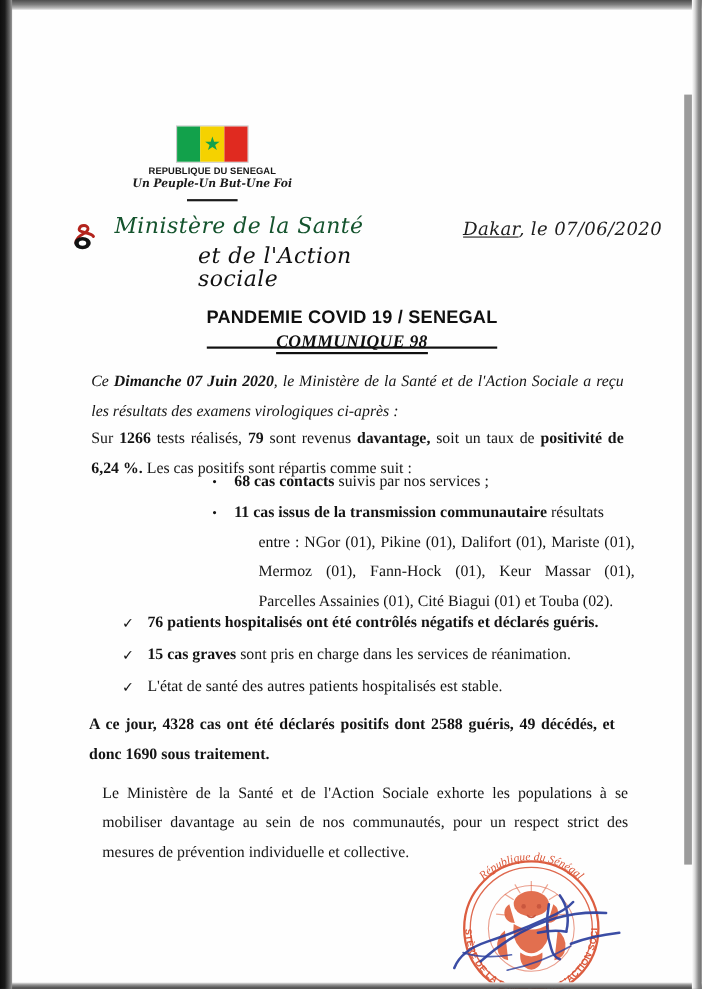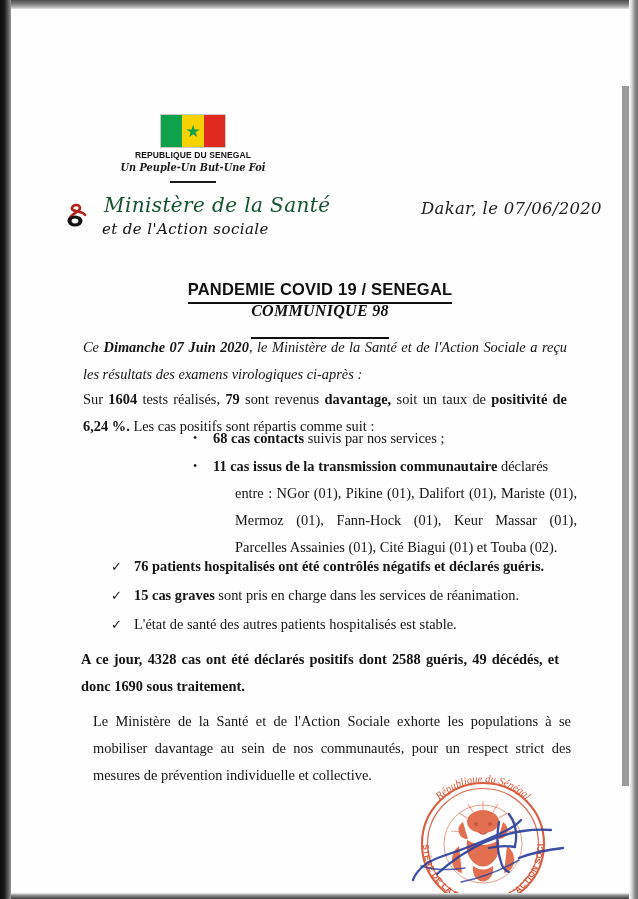--- a/index.html
+++ b/index.html
@@ -140,70 +140,70 @@
   .ministry-line1 {
     margin-left: 38px;
     font-family: "DejaVu Serif", serif;
     font-style: italic;
     font-size: 20px;
     color: #14532d;
     letter-spacing: 0.4px;
     line-height: 1.05;
   }
   .ministry-line2 {
-    margin-left: 36px;
+    margin-left: 114px;
     margin-top: 6px;
     font-family: "DejaVu Serif", serif;
     font-style: italic;
-    font-size: 15px;
+    font-size: 20px;
     color: #111;
     letter-spacing: 0.4px;
     line-height: 1.05;
   }
 
   
   .date-line {
     position: absolute;
     left: 410px;
     top: 190px;
     font-family: "DejaVu Serif", serif;
     font-style: italic;
     font-size: 16.5px;
     color: #1d1d1d;
     white-space: nowrap;
     letter-spacing: 0.3px;
   }
-  .date-city { }
+  .date-city { text-decoration: underline; }
 
   
   .title-main {
     position: absolute;
     left: 0; top: 271px;
     width: 618px;
     text-align: center;
     font-family: "Liberation Sans", sans-serif;
     font-weight: bold;
     font-size: 16.5px;
     letter-spacing: 0.2px;
     color: #101010;
   }
-  .title-main span { border-bottom: 2px solid #101010; padding-bottom: 4px; }
+  .title-main span { border-bottom: 2px solid #101010; padding-bottom: 17px; }
   .title-sub {
     position: absolute;
     left: 0; top: 293px;
     width: 618px;
     text-align: center;
     font-family: "Liberation Serif", serif;
     font-weight: bold;
     font-style: italic;
     font-size: 16px;
     letter-spacing: 0.3px;
     color: #101010;
   }
-  .title-sub span { border-bottom: 2px solid #101010; padding-bottom: 18px; margin-top: 32px; }
+  .title-sub span { border-bottom: 2px solid #101010; padding-bottom: 1px; margin-top: 32px; }
 
   
   .body-p {
     position: absolute;
     font-family: "Liberation Serif", serif;
     font-size: 14.4px;
     color: #141414;
     line-height: 27px;
     text-align: justify;
     text-justify: inter-word;
@@ -324,28 +324,28 @@
 
     <div class="title-main">
       <span>PANDEMIE COVID 19 / SENEGAL</span>
     </div>
     <div class="title-sub">
       <span>COMMUNIQUE 98</span>
     </div>
 
     <div class="body-p p-intro"><span>Ce </span><b>Dimanche 07 Juin 2020</b><span>, le Ministère de la Santé et de l'Action Sociale a reçu les résultats des examens virologiques ci-après :</span></div>
 
-    <div class="body-p p-tests"><span>Sur </span><b>1604</b><span> tests réalisés, </span><b>79</b><span> sont revenus </span><b>davantage,</b><span> soit un taux de </span><b>positivité de 6,24 %.</b><span> Les cas positifs sont répartis comme suit :</span></div>
+    <div class="body-p p-tests"><span>Sur </span><b>1266</b><span> tests réalisés, </span><b>79</b><span> sont revenus </span><b>davantage,</b><span> soit un taux de </span><b>positivité de 6,24 %.</b><span> Les cas positifs sont répartis comme suit :</span></div>
 
     <ul class="bullet-list">
       <li>
         <span class="dot">•</span><b>68 cas contacts</b><span> suivis par nos services ;</span>
       </li>
       <li>
-        <span class="dot">•</span><b>11 cas issus de la transmission communautaire</b><span> déclarés</span>
+        <span class="dot">•</span><b>11 cas issus de la transmission communautaire</b><span> résultats</span>
         <div class="locality-line">entre : NGor (01), Pikine (01), Dalifort (01), Mariste (01), Mermoz (01), Fann-Hock (01), Keur Massar (01), Parcelles Assainies (01), Cité Biagui (01) et Touba (02).</div>
       </li>
     </ul>
 
     <ul class="check-list">
       <li>
         <span class="tick">✓</span><b>76 patients hospitalisés ont été contrôlés négatifs et déclarés guéris.</b><span></span>
       </li>
       <li>
         <span class="tick">✓</span><b>15 cas graves</b><span> sont pris en charge dans les services de réanimation.</span>

